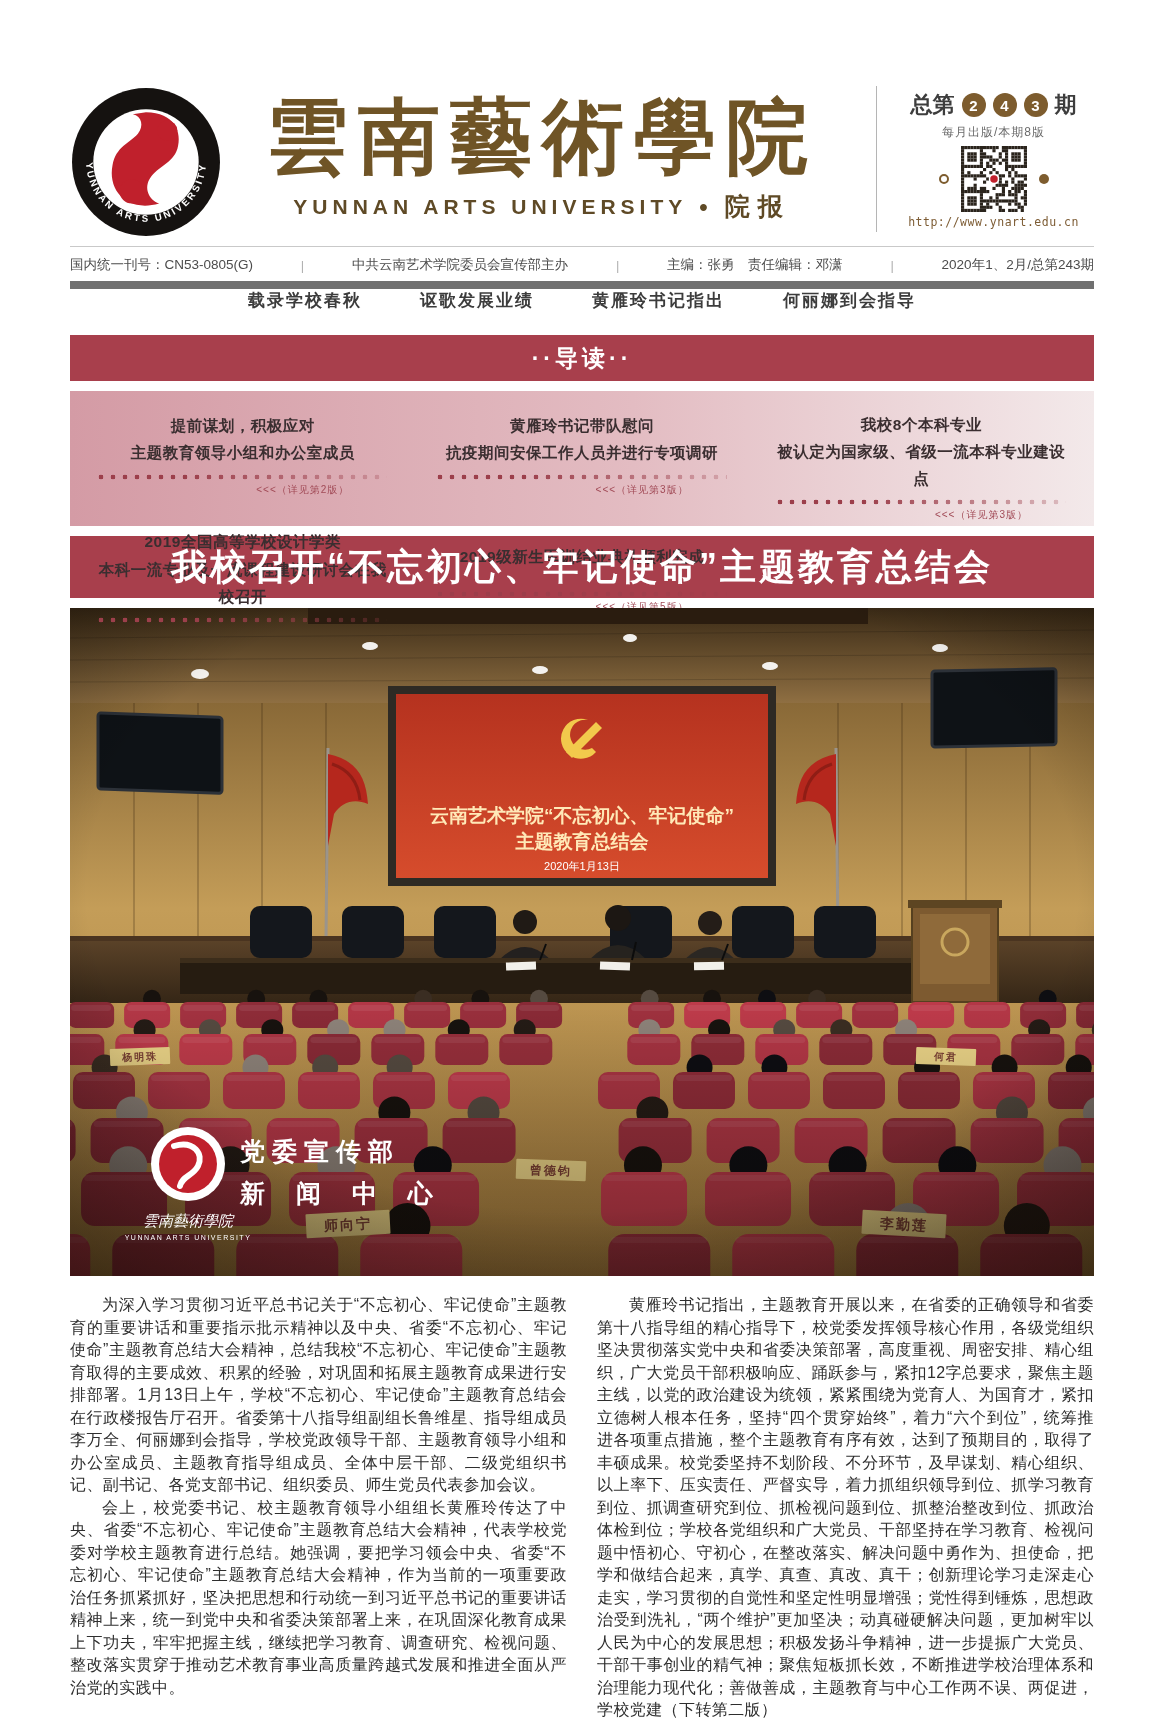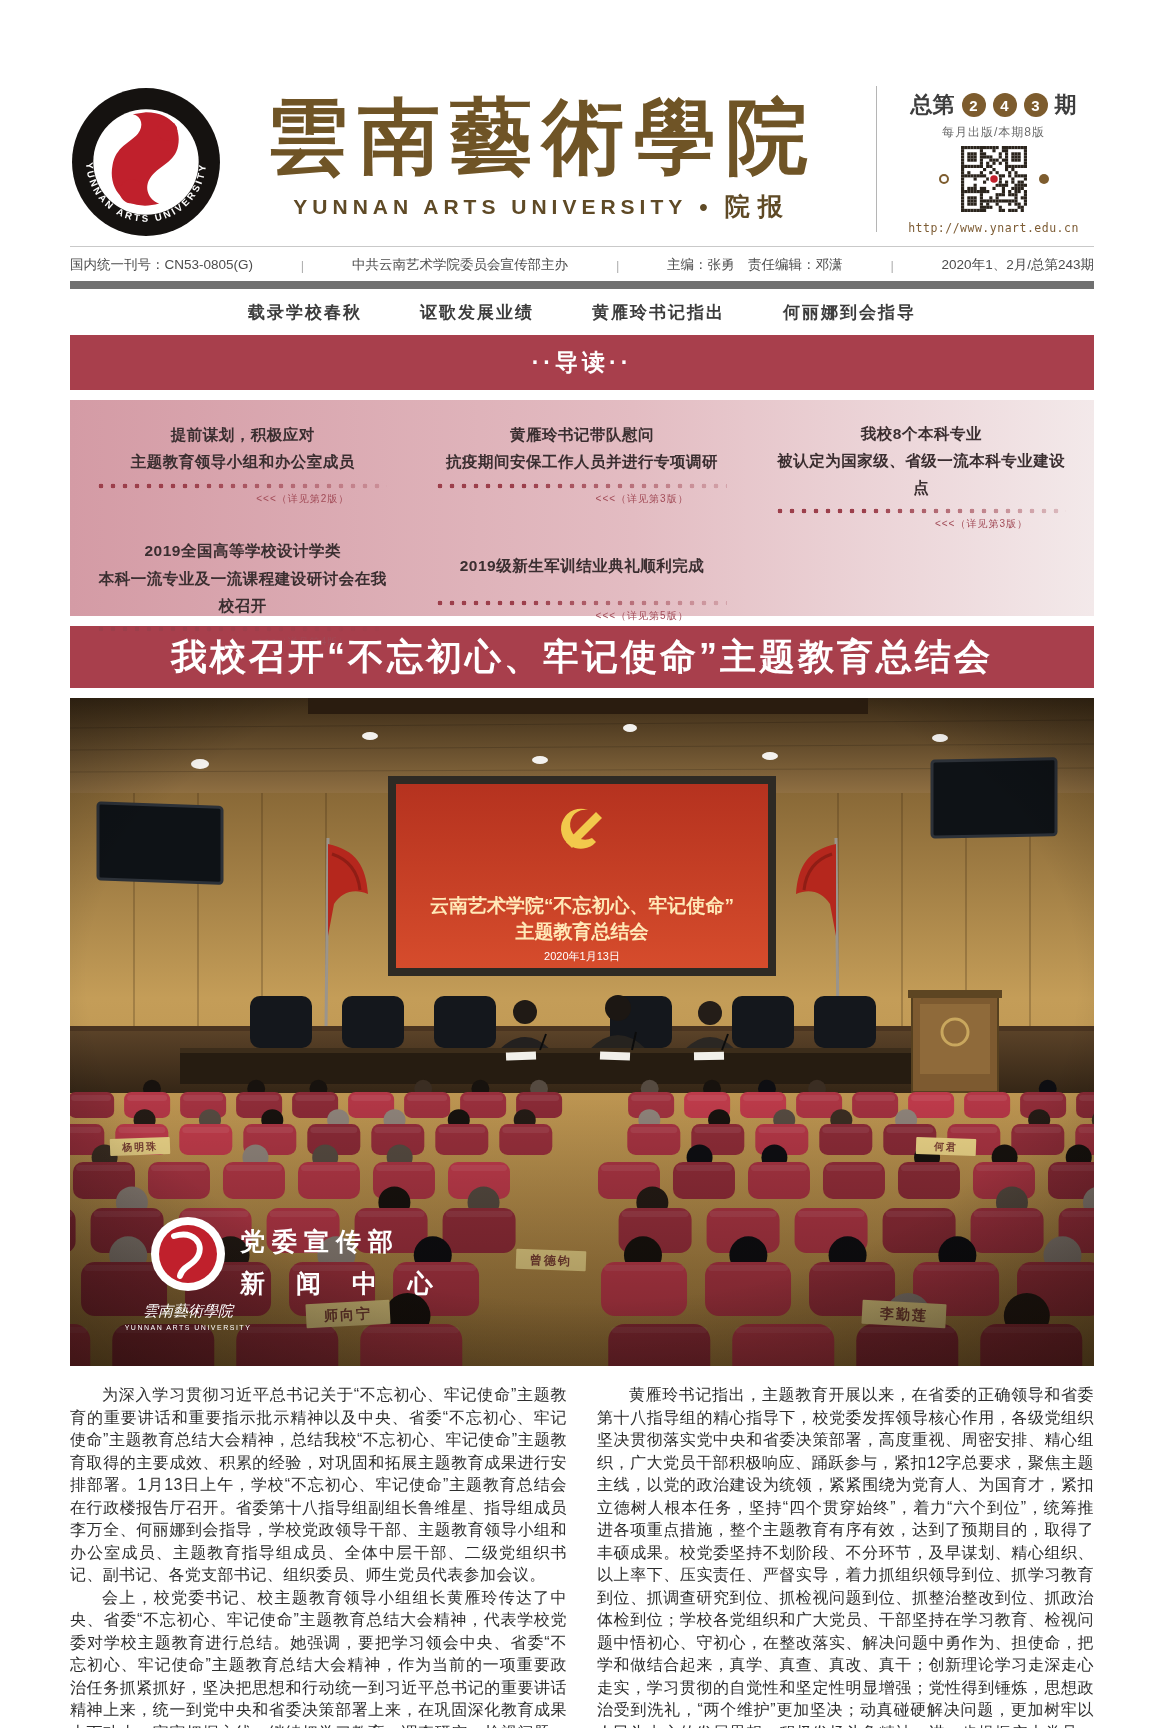--- a/index.html
+++ b/index.html
@@ -20,37 +20,37 @@
   .mh-right { flex:0 0 218px; border-left:1px solid #b5b5b5; margin-left:14px; padding:4px 0 0 16px;
               height:146px; text-align:center; }
   .issue-line { display:flex; align-items:center; justify-content:center; gap:7px;
                 color:#3d3d3d; font-size:22px; font-weight:bold; }
   .issue-digit { display:inline-flex; width:24px; height:24px; border-radius:50%; background:#7d5c2e;
                  color:#ffffff; font-size:15px; align-items:center; justify-content:center; font-weight:bold; }
   .issue-sched { margin-top:4px; color:#6a6a6a; font-size:12px; letter-spacing:1px; }
   .qr-row { margin-top:5px; display:flex; align-items:center; justify-content:center; gap:12px; }
   .dot-open { width:10px; height:10px; border-radius:50%; border:2px solid #7d5c2e; background:#fff; }
   .dot-solid { width:10px; height:10px; border-radius:50%; background:#7d5c2e; }
-  .mh-url { margin-top:9px; font-family:"DejaVu Sans Mono", monospace; font-size:11.5px; color:#7d5c34; letter-spacing:0.5px; }
+  .mh-url { margin-top:3px; font-family:"DejaVu Sans Mono", monospace; font-size:11.5px; color:#7d5c34; letter-spacing:0.5px; }
 
   
   .info-bar { margin-top:10px; border-top:1px solid #c9c9c9; padding:9px 0 7px 0;
               display:flex; justify-content:space-between; align-items:center;
               color:#4c4c4c; font-size:13.5px; white-space:pre; }
   .info-bar .divider { color:#b0b0b0; font-size:13px; }
   .thick-bar { height:8px; background:#707070; }
 
   
-  .slogans { height:46px; display:flex; align-items:center; justify-content:center; gap:58px;
+  .slogans { height:46px; display:flex; justify-content:center; gap:58px;
              color:#3c3c3c; font-size:17px; font-weight:600; letter-spacing:2px; }
 
   
-  .digest-header { height:55px; background:#a83f4c; color:#ffffff; display:flex; align-items:center;
+  .digest-header { height:46px; background:#a83f4c; color:#ffffff; display:flex; align-items:center;
                    justify-content:center; font-size:23px; font-weight:bold; letter-spacing:4px; }
-  .digest-box { margin-top:10px; height:216px; background:linear-gradient(90deg,#d49ba5 0%, #e3bcc2 55%, #f3e9ea 100%);
+  .digest-box { margin-top:10px; height:135px; background:linear-gradient(90deg,#d49ba5 0%, #e3bcc2 55%, #f3e9ea 100%);
                 display:grid; grid-template-columns:1fr 1fr 1fr; grid-template-rows:1fr 1fr;
                 padding:14px 10px 10px 10px; column-gap:14px; }
   .digest-item { display:flex; flex-direction:column; justify-content:flex-start; padding:6px 12px 0 12px; }
   .digest-title { min-height:56px; display:flex; flex-direction:column; justify-content:center;
                   text-align:center; color:#3a2e30; font-size:15.5px; font-weight:600; line-height:1.75;
                   letter-spacing:0.5px; }
   .digest-dots { height:6px; margin:7px 6px 3px 6px;
                  background-image:radial-gradient(circle at 3px 3px, #9c3f4b 2.2px, rgba(0,0,0,0) 2.6px);
                  background-size:12px 6px; background-repeat:repeat-x;
                  -webkit-mask-image:linear-gradient(90deg,#000 30%, rgba(0,0,0,0.25) 100%);

